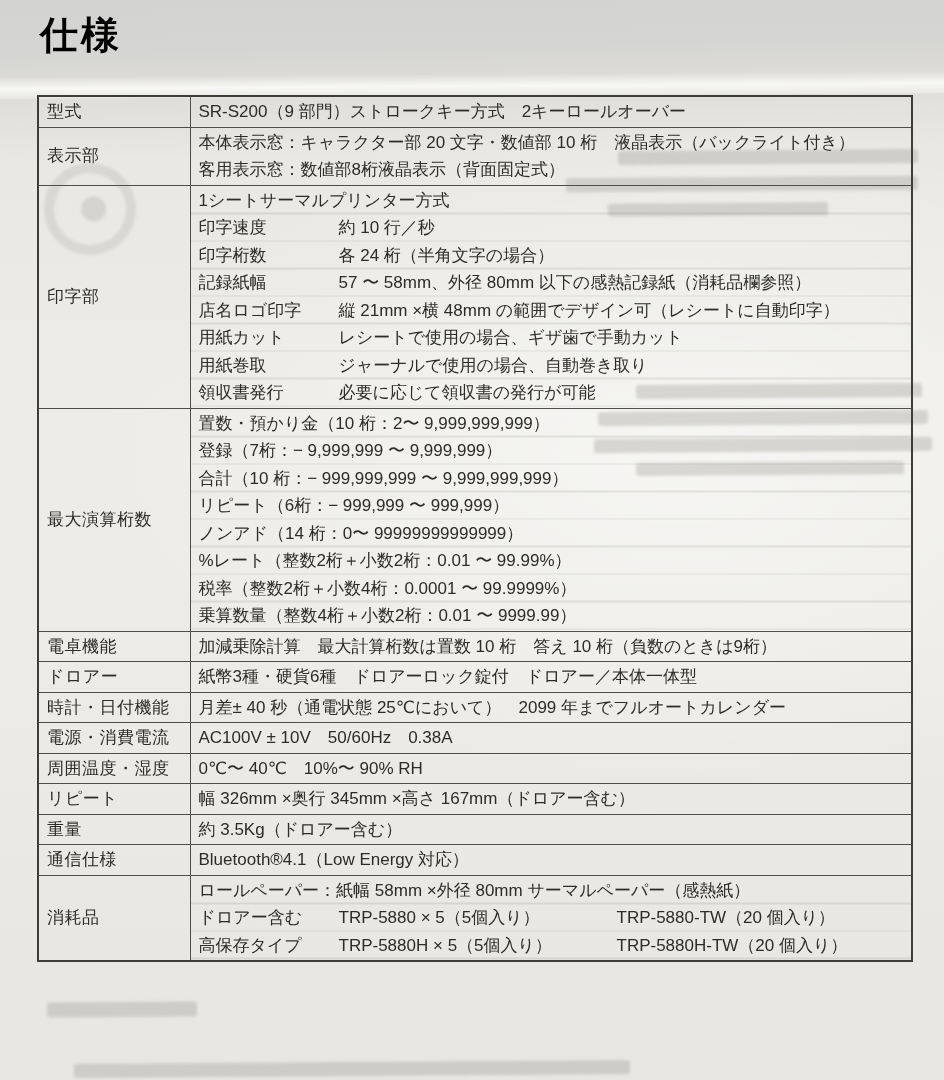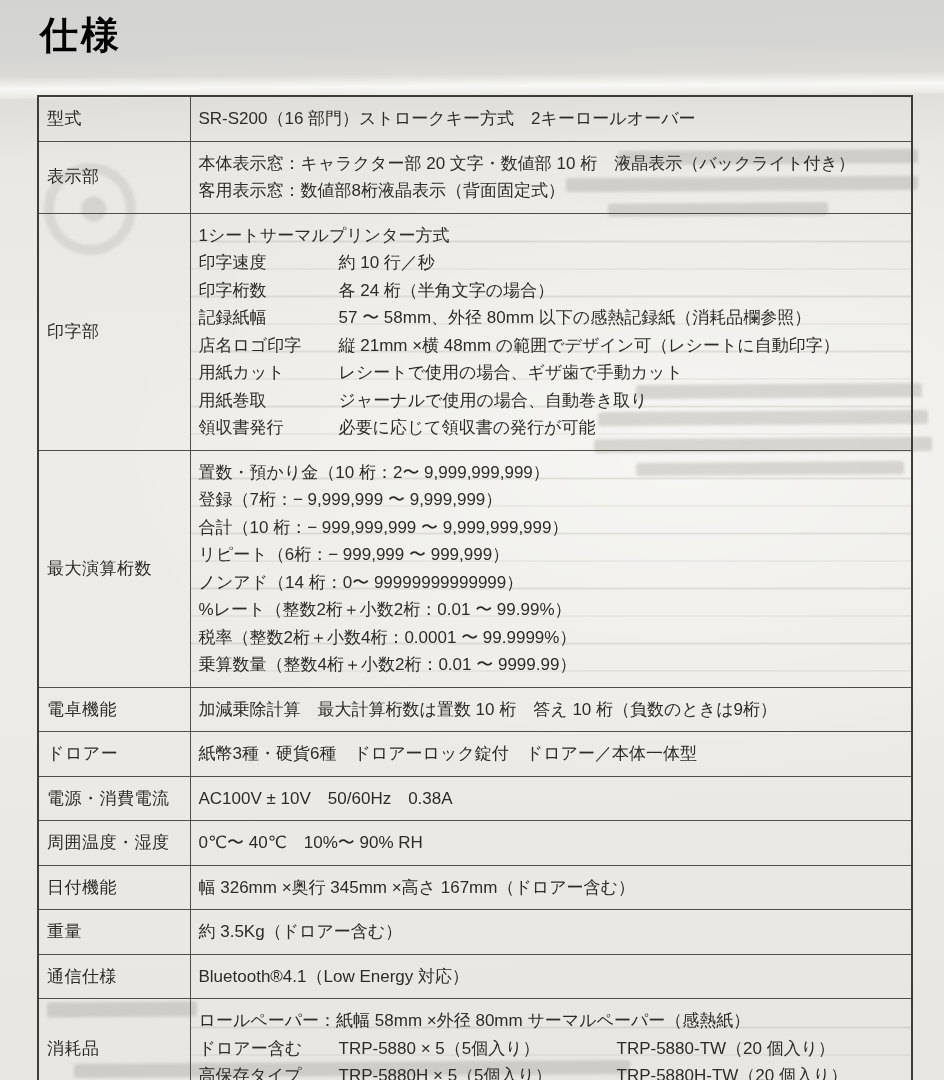--- a/index.html
+++ b/index.html
@@ -30,21 +30,21 @@
   
   table.spec{
     position:absolute;left:37px;top:95px;width:876px;z-index:1;
     border-collapse:collapse;table-layout:fixed;
     background:transparent;
     color:#2d2c29;font-size:17px;
   }
   table.spec col.c-label{width:152px;}
   table.spec th,table.spec td{
     border:1.4px solid #504e48;
-    padding:8px 8px;vertical-align:middle;
+    padding:1px 8px;vertical-align:middle;
     font-weight:400;text-align:left;
     line-height:27.5px;
   }
   table.spec{border:2px solid #3e3d38;}
   th.lbl{letter-spacing:.5px;white-space:nowrap;padding-left:7px;}
   td.val .line{white-space:nowrap;}
   td.val .seg0{display:inline-block;min-width:140px;}
   td.val .line .seg1:not(:last-child){display:inline-block;min-width:278px;}
   td.val.ruled{
     background-image:repeating-linear-gradient(to bottom,
@@ -73,21 +73,21 @@
 
 <table class="spec">
   <colgroup>
     <col class="c-label">
     <col class="c-value">
   </colgroup>
   <tbody id="spec-body">
       <tr>
         <th class="lbl">型式</th>
         <td class="val">
-          <div class="line"><span>SR-S200（16 部門）ストロークキー方式　2キーロールオーバー</span></div>
+          <div class="line"><span>SR-S200（9 部門）ストロークキー方式　2キーロールオーバー</span></div>
         </td>
       </tr>
       <tr>
         <th class="lbl">表示部</th>
         <td class="val">
           <div class="line"><span>本体表示窓：キャラクター部 20 文字・数値部 10 桁　液晶表示（バックライト付き）</span></div>
           <div class="line"><span>客用表示窓：数値部8桁液晶表示（背面固定式）</span></div>
         </td>
       </tr>
       <tr>
@@ -122,33 +122,39 @@
           <div class="line"><span>加減乗除計算　最大計算桁数は置数 10 桁　答え 10 桁（負数のときは9桁）</span></div>
         </td>
       </tr>
       <tr>
         <th class="lbl">ドロアー</th>
         <td class="val">
           <div class="line"><span>紙幣3種・硬貨6種　ドロアーロック錠付　ドロアー／本体一体型</span></div>
         </td>
       </tr>
       <tr>
+        <th class="lbl">時計・日付機能</th>
+        <td class="val">
+          <div class="line"><span>月差± 40 秒（通電状態 25℃において）　2099 年までフルオートカレンダー</span></div>
+        </td>
+      </tr>
+      <tr>
         <th class="lbl">電源・消費電流</th>
         <td class="val">
           <div class="line"><span>AC100V ± 10V　50/60Hz　0.38A</span></div>
         </td>
       </tr>
       <tr>
         <th class="lbl">周囲温度・湿度</th>
         <td class="val">
           <div class="line"><span>0℃〜 40℃　10%〜 90% RH</span></div>
         </td>
       </tr>
       <tr>
-        <th class="lbl">日付機能</th>
+        <th class="lbl">リピート</th>
         <td class="val">
           <div class="line"><span>幅 326mm ×奥行 345mm ×高さ 167mm（ドロアー含む）</span></div>
         </td>
       </tr>
       <tr>
         <th class="lbl">重量</th>
         <td class="val">
           <div class="line"><span>約 3.5Kg（ドロアー含む）</span></div>
         </td>
       </tr>

